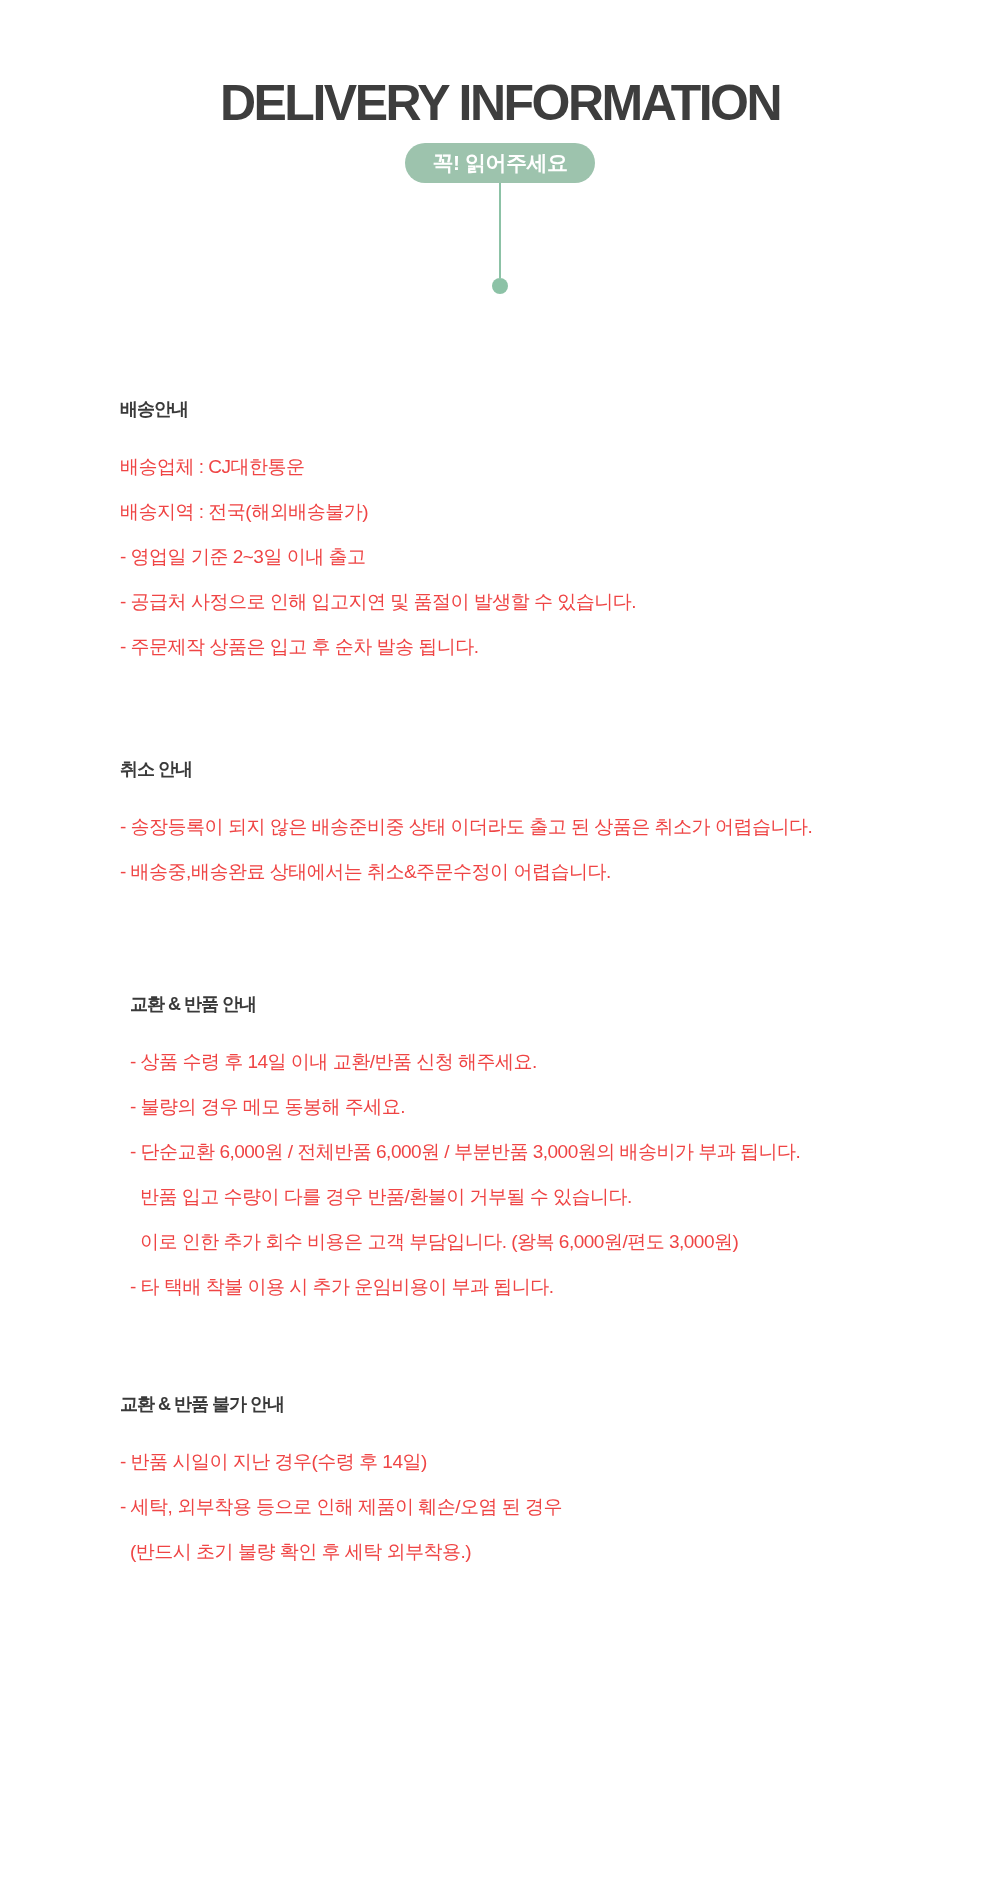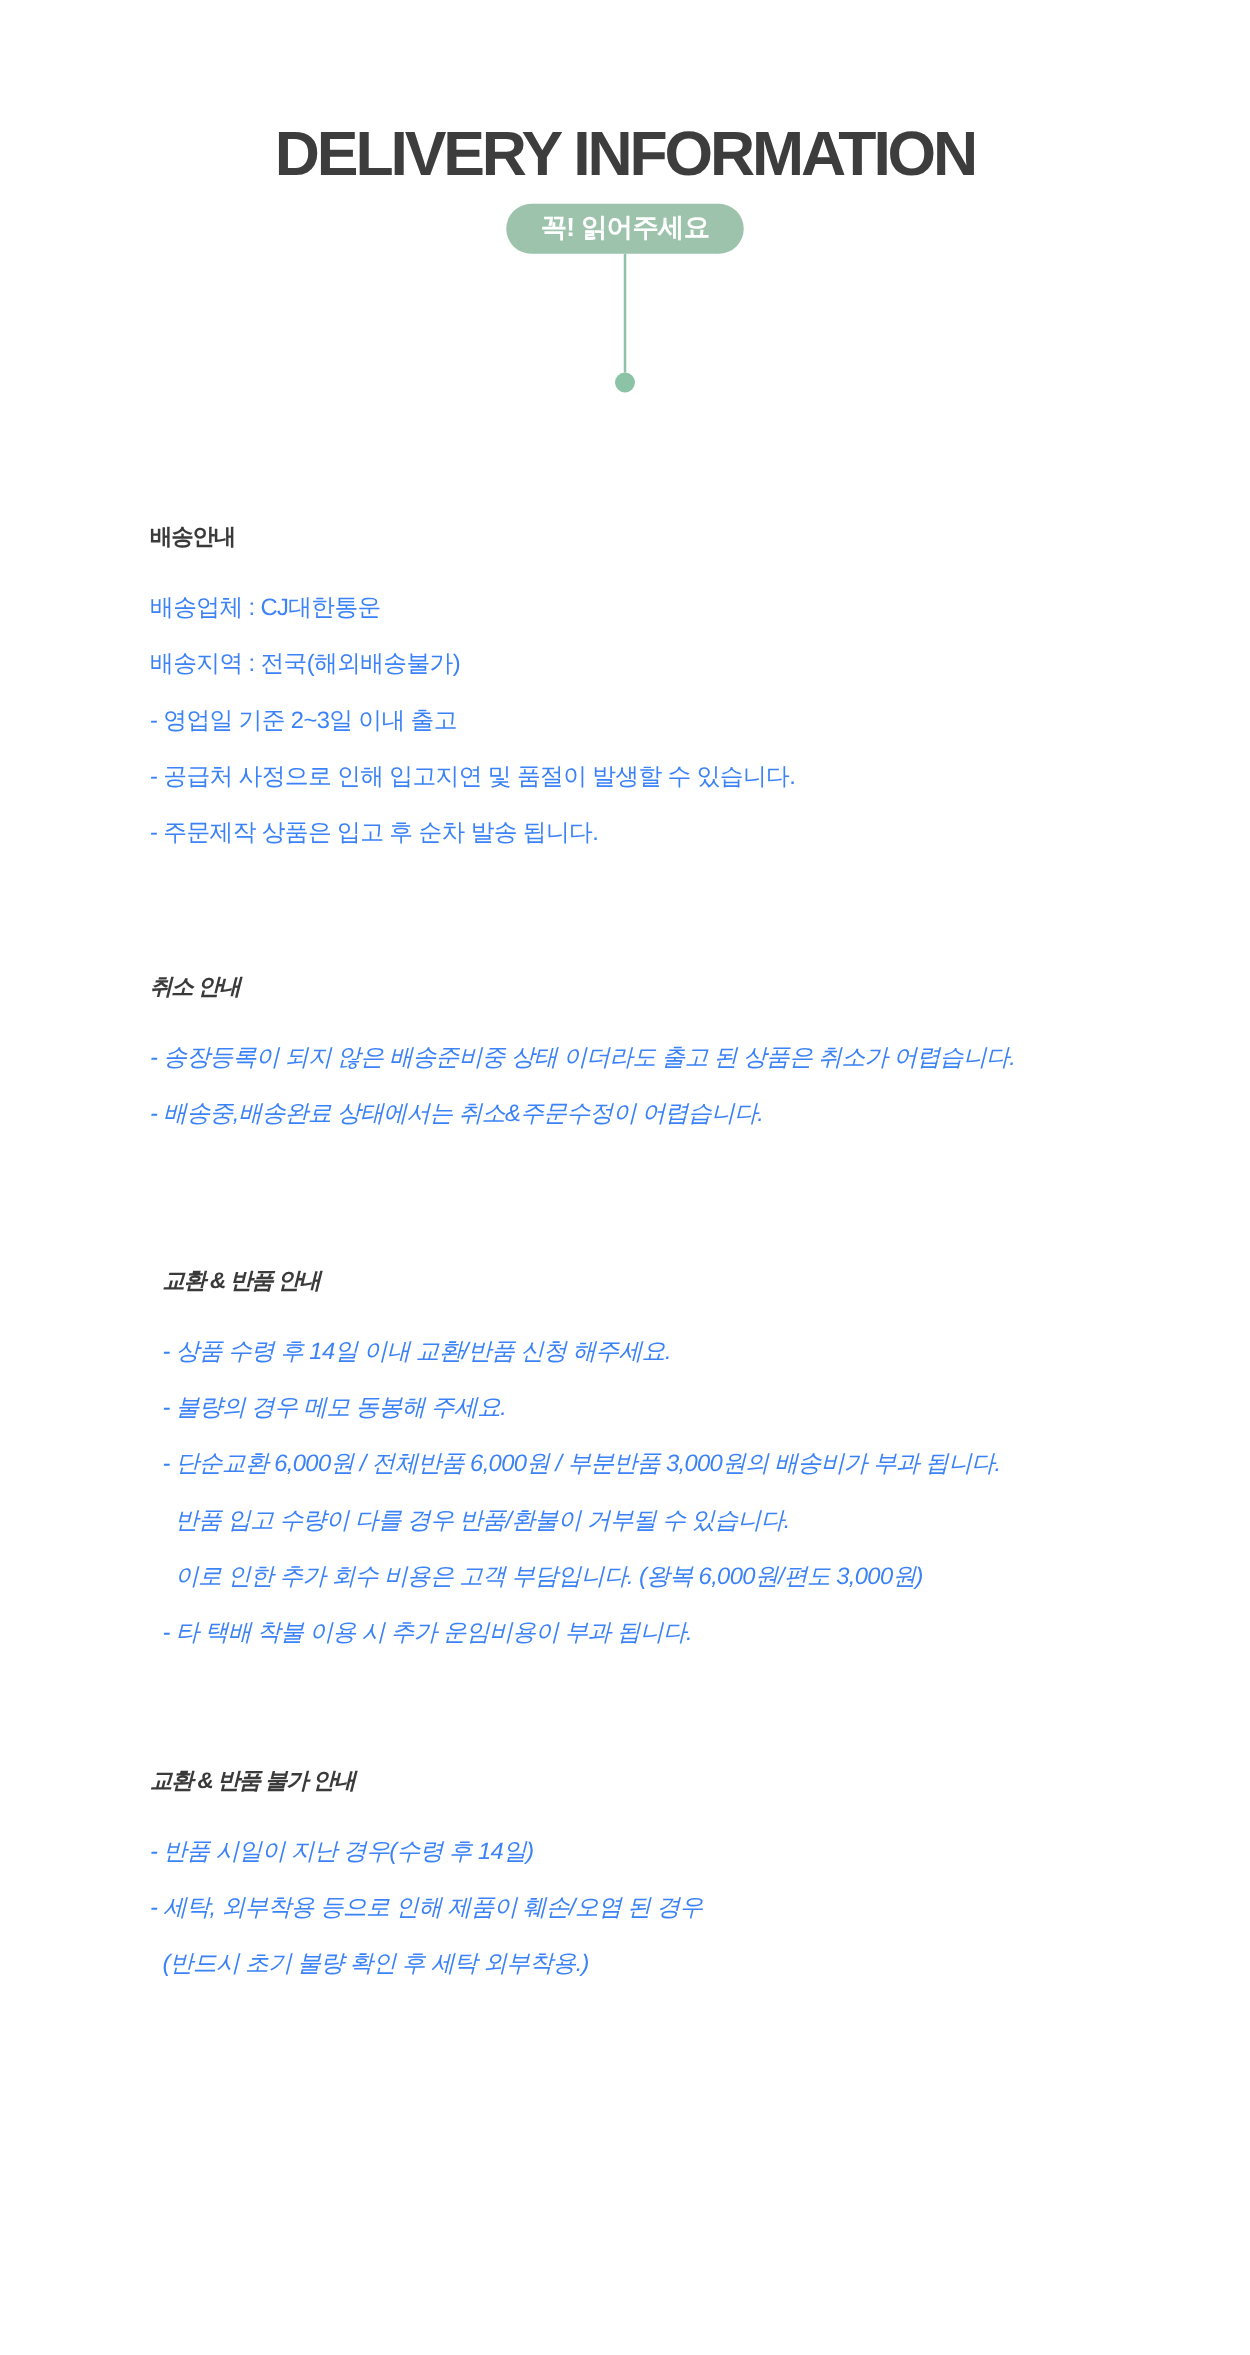--- a/index.html
+++ b/index.html
@@ -7,21 +7,21 @@
   .page {
     position: relative;
     width: 1000px;
     height: 1884px;
     margin: 0 auto;
     background: #ffffff;
     font-family: "Liberation Sans", "DejaVu Sans", sans-serif;
     overflow: hidden;
   }
   .page-title {
-    padding-top: 98px;
+    padding-top: 78px;
     text-align: center;
     font-size: 50px;
     line-height: 1.0;
     font-weight: 700;
     letter-spacing: -2.5px;
     color: #3d3d3d;
   }
   .badge-row {
     display: flex;
     justify-content: center;
@@ -49,35 +49,35 @@
     height: 16px;
     border-radius: 50%;
     margin: 0 auto;
     background: #8cc2a6;
   }
   .content {
     padding: 0 120px;
     margin-top: 100px;
   }
   .section { margin-top: 0; }
-  .section + .section { margin-top: 85px; font-style: italic; }
+  .section + .section { margin-top: 85px; }
   .section.gap-lg { margin-top: 95px; margin-left: 10px; }
   .section.gap-md { margin-top: 80px; }
   .section-heading {
     font-size: 18px;
     line-height: 30px;
     font-weight: 700;
     color: #3a3a3a;
     letter-spacing: -1px;
   }
   .section-lines { margin-top: 20px; }
   .info-line {
     font-size: 19px;
     line-height: 45px;
-    color: #3b82f6;
+    color: #ef4444;
     letter-spacing: -0.5px;
     white-space: nowrap;
   }
   .info-line.indent { padding-left: 10px; }
 </style>
 </head>
 <body>
 
 <div class="page">
 

